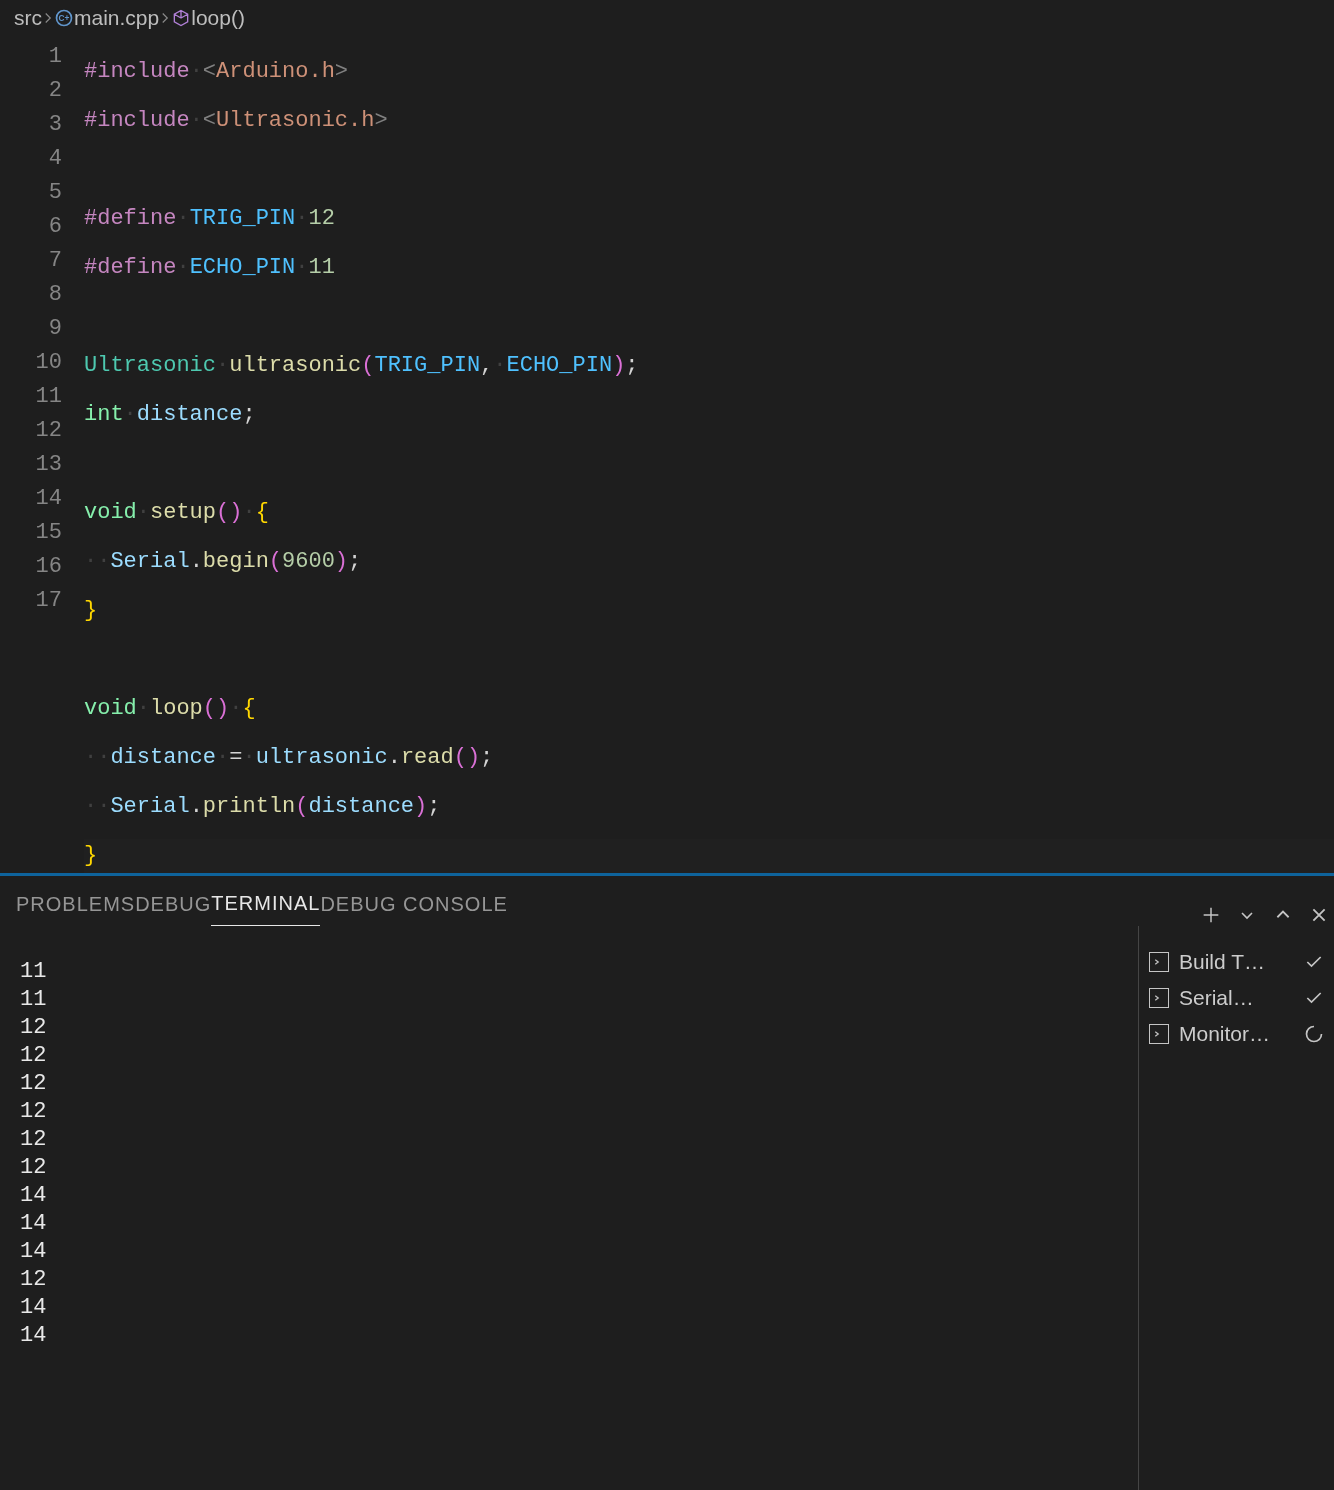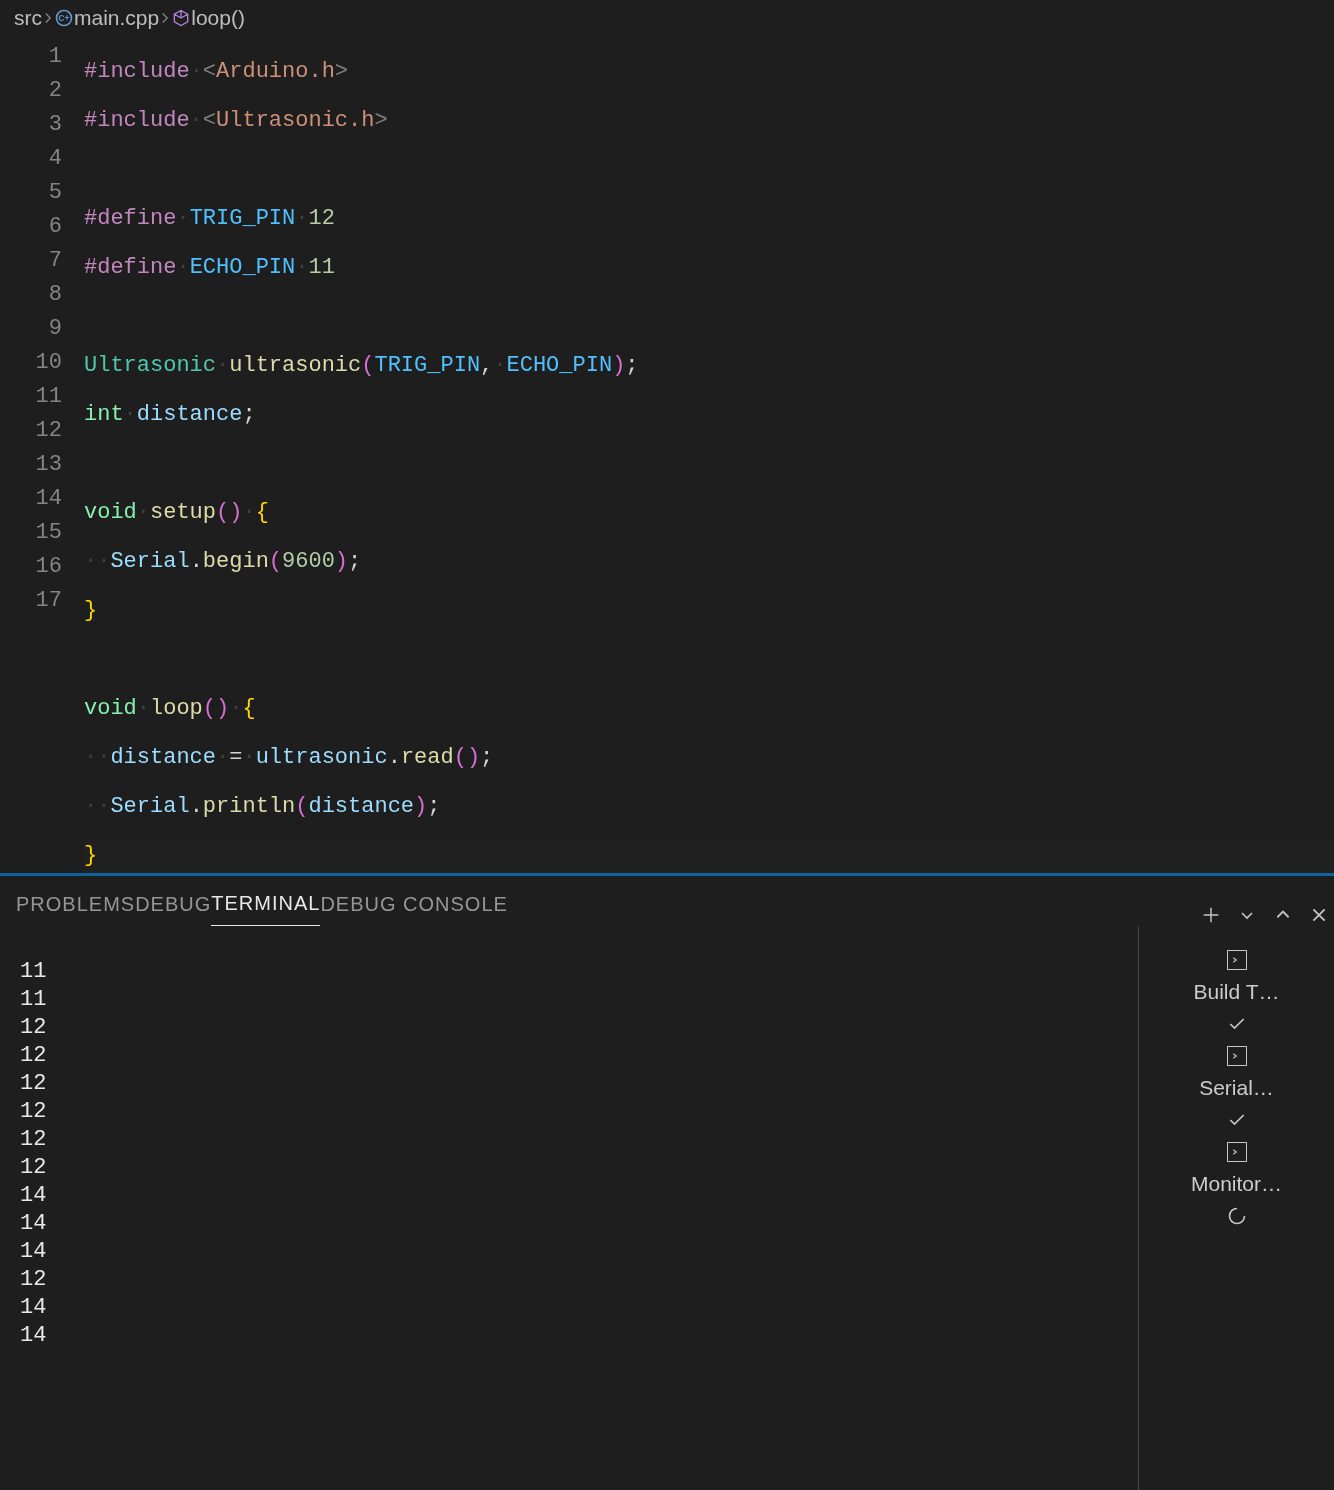--- a/index.html
+++ b/index.html
@@ -103,21 +103,21 @@
   }
   .terminal-output .tline { height: 28px; }
   .task-list {
     width: 196px;
     border-left: 1px solid #454545;
     padding: 18px 10px;
     font-family: -apple-system, "Segoe UI", sans-serif;
     font-size: 21px;
     color: #cccccc;
   }
-  .task-row { display: flex; align-items: center; gap: 10px; padding: 6px 0; cursor:pointer;flex-direction:column;}
+  .task-row { display: flex; align-items: center; gap: 10px; padding: 6px 0; cursor:pointer;}
   .task-row .task-icon { flex:0 0 auto;width:20px;height:20px;border:1.5px solid #c5c5c5;display:flex;align-items:center;justify-content:center;font-size:13px;}
   .task-row .label { flex: 1; overflow:hidden; text-overflow:ellipsis; white-space:nowrap; }
   .task-row .status { flex:0 0 auto; color:#c5c5c5;}
   svg { display:block; }
 </style>
 </head>
 <body>
 
 <div class="breadcrumb">
   <span class="crumb">src</span>

